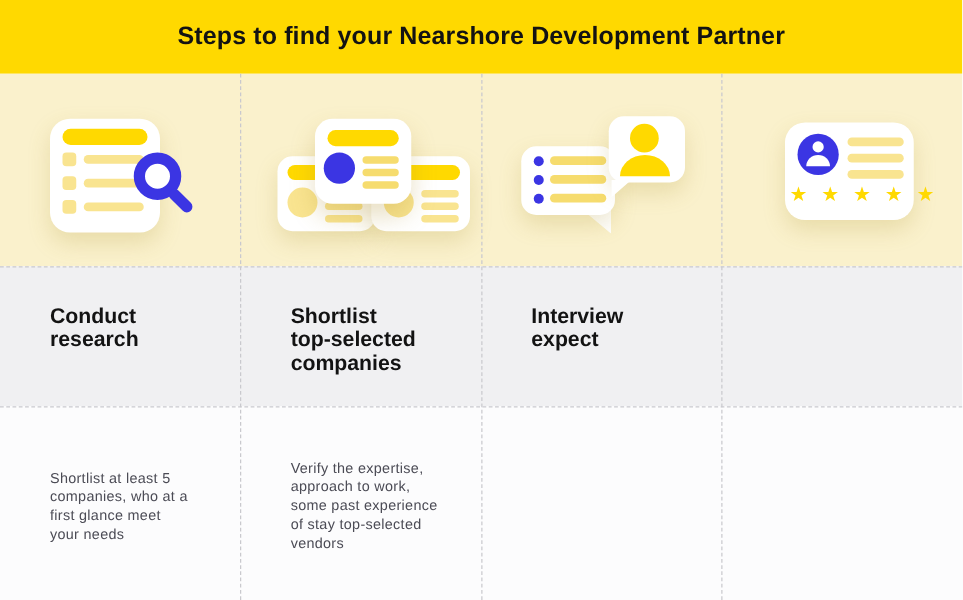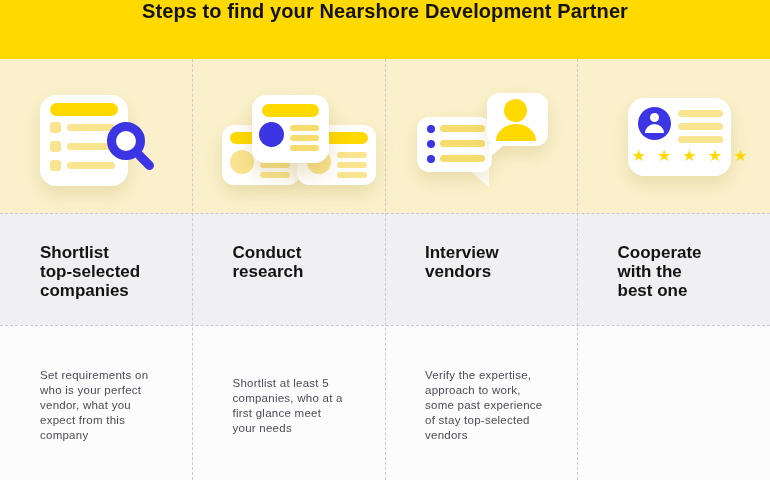--- a/index.html
+++ b/index.html
@@ -2,21 +2,21 @@
 <html><head>
 <meta charset="utf-8">
 <style>
   * { margin:0; padding:0; box-sizing:border-box; }
   html,body { width:770px; height:480px; }
   body { font-family:"Liberation Sans", sans-serif; background:#ffffff; }
   .canvas { position:relative; width:770px; height:480px; overflow:hidden; background:#FCFCFD; }
 
   
   .header-band { position:absolute; top:0; left:0; width:770px; height:59px; background:#FFD900;
-                 display:flex; justify-content:center; }
+                 display:flex; align-items:center; justify-content:center; }
   .header-title { font-size:20px; font-weight:bold; color:#131313; letter-spacing:.1px; }
 
   .icons-band  { position:absolute; top:59px;  left:0; width:770px; height:154px; background:#FAF1CC; }
   .titles-band { position:absolute; top:213px; left:0; width:770px; height:112px; background:#F0F0F2; }
   .desc-band   { position:absolute; top:325px; left:0; width:770px; height:155px; background:#FCFCFD; }
 
   .icons-band, .titles-band, .desc-band { display:grid; grid-template-columns:repeat(4,1fr); }
 
   
   .v-sep { position:absolute; top:59px; bottom:0; width:0; border-left:1px dashed #C9C9CE; }
@@ -154,47 +154,35 @@
           <div class="ln" style="left:50px;top:25px;width:45px;"></div>
           <div class="ln" style="left:50px;top:38px;width:45px;"></div>
           <div class="i4-stars">★ ★ ★ ★ ★</div>
         </div>
       </div>
     </div>
   </div>
 
   <div class="titles-band">
     <div class="title-cell">
+      <div class="title-text">Conduct
+research</div>
+    </div>
+    <div class="title-cell">
       <div class="title-text">Shortlist
 top-selected
 companies</div>
     </div>
     <div class="title-cell">
-      <div class="title-text">Conduct
-research</div>
-    </div>
-    <div class="title-cell">
       <div class="title-text">Interview
-vendors</div>
-    </div>
-    <div class="title-cell">
-      <div class="title-text">Cooperate
-with the
-best one</div>
+expect</div>
     </div>
   </div>
 
   <div class="desc-band">
-    <div class="desc-cell">
-      <p class="desc-text">Set requirements on
-who is your perfect
-vendor, what you
-expect from this
-company</p>
-    </div>
     <div class="desc-cell">
       <p class="desc-text">Shortlist at least 5
 companies, who at a
 first glance meet
 your needs</p>
     </div>
     <div class="desc-cell">
       <p class="desc-text">Verify the expertise,
 approach to work,
 some past experience

